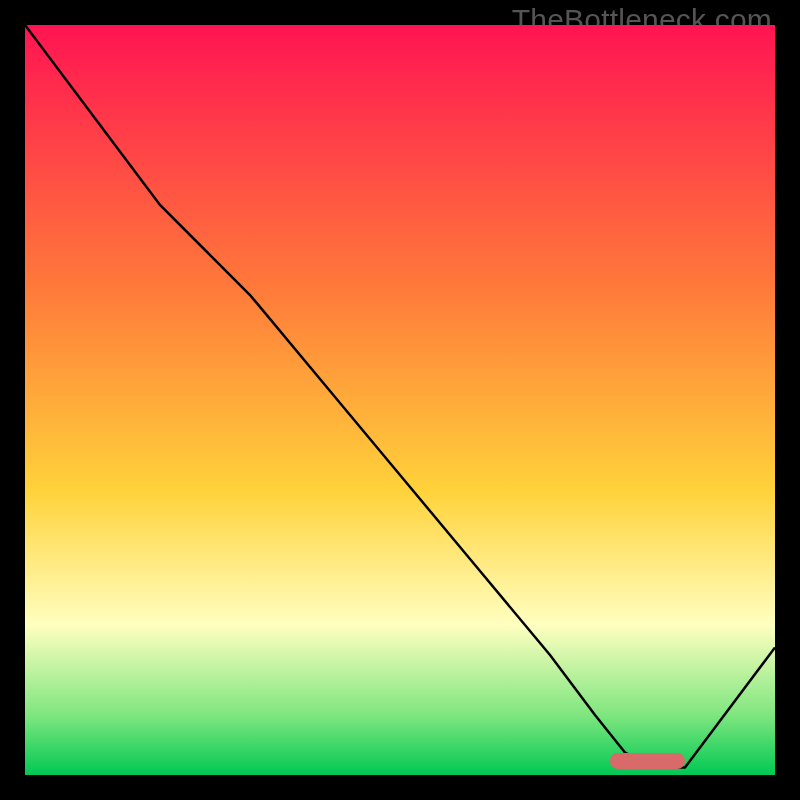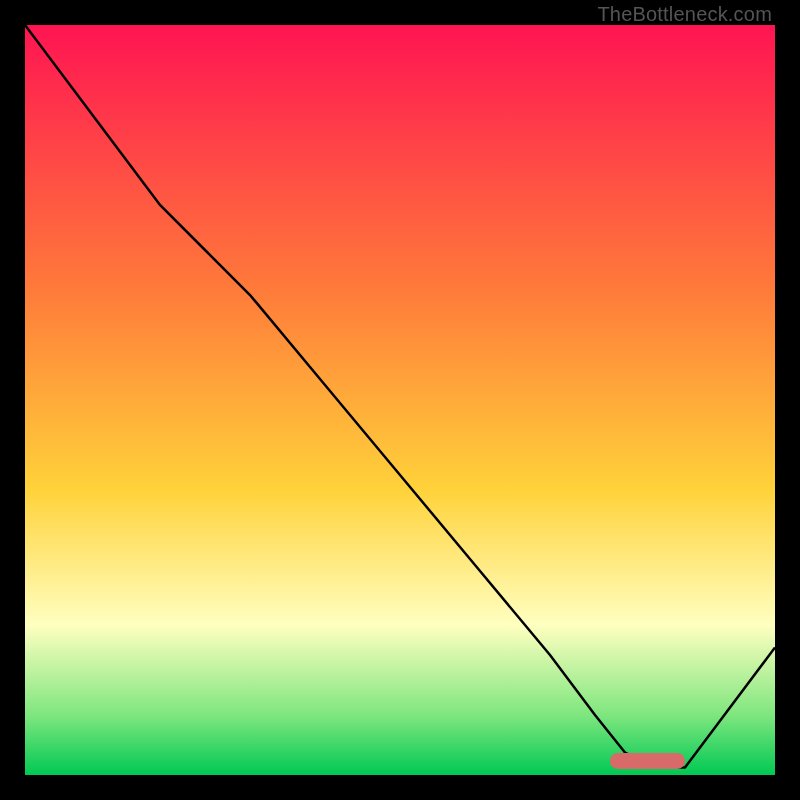--- a/index.html
+++ b/index.html
@@ -21,21 +21,21 @@
   }
   .gradient {
     position: absolute;
     left: 0; top: 0; width: 100%; height: 100%;
   }
   .watermark {
     position: absolute;
     top: 3px;
     right: 28px;
     color: #555;
-    font-size: 20px;
+    font-size: 30px;
     font-weight: 500;
     letter-spacing: 0.2px;
   }
   svg.overlay {
     position: absolute;
     left: 0; top: 0;
   }
   .marker-pill {
     position: absolute;
     height: 16px;

